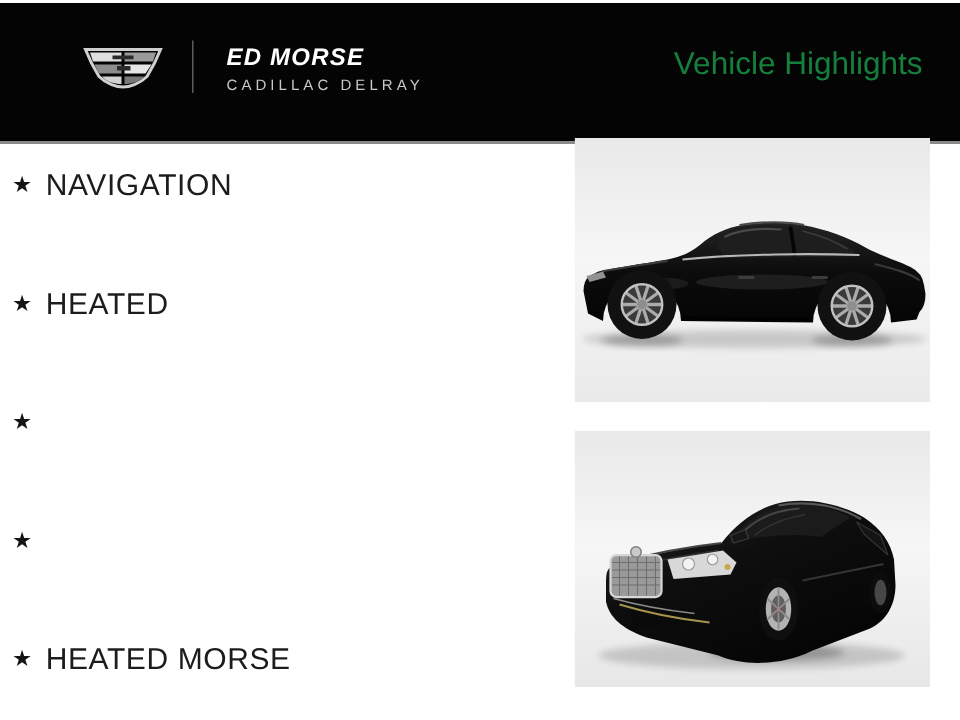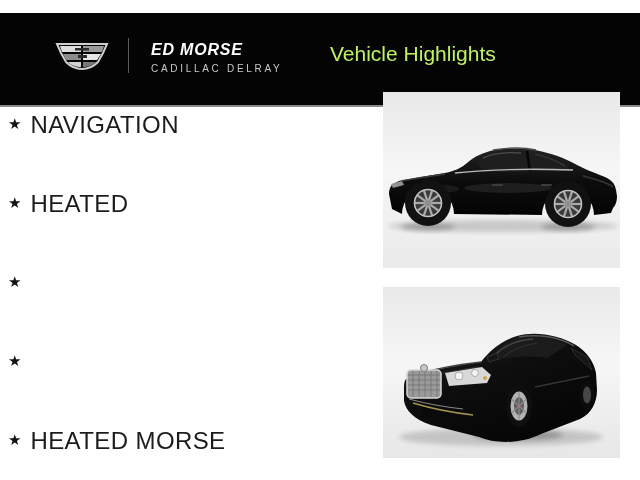--- a/index.html
+++ b/index.html
@@ -7,21 +7,21 @@
   body {
     position: relative;
     font-family: "Liberation Sans", sans-serif;
     background: #ffffff;
     overflow: hidden;
   }
 
   
   .header {
     position: absolute;
-    left: 0; top: 13px;
+    left: 0; top: 2px;
     width: 640px; height: 94px;
     background: #040404;
     border-bottom: 2px solid #8a8a8a;
   }
   .crest {
     position: absolute;
     left: 53px; top: 27px;
   }
   .header-divider {
     position: absolute;
@@ -46,22 +46,22 @@
     font-size: 10px;
     color: #c9c9c9;
     letter-spacing: 2.7px;
     white-space: nowrap;
   }
   .page-title {
     position: absolute;
     left: 330px; top: 0;
     width: 285px; height: 84px;
     line-height: 82px;
-    text-align: left;
-    color: #bef264;
+    text-align: right;
+    color: #15803d;
     font-size: 21px;
     font-weight: normal;
     white-space: nowrap;
   }
 
   
   .features {
     position: absolute;
     left: 0; top: 85px;
     width: 382px; height: 395px;
@@ -76,21 +76,21 @@
     padding-left: 8px;
   }
   .feature-star {
     font-size: 15px;
     color: #141414;
     margin-right: 9px;
     line-height: 1;
     transform: translateY(-1px);
   }
   .feature-label {
-    font-size: 24px;
+    font-size: 20px;
     color: #1c1c1c;
     letter-spacing: 0.4px;
     white-space: nowrap;
   }
 
   
   .photo {
     position: absolute;
     left: 383px;
     width: 237px;

